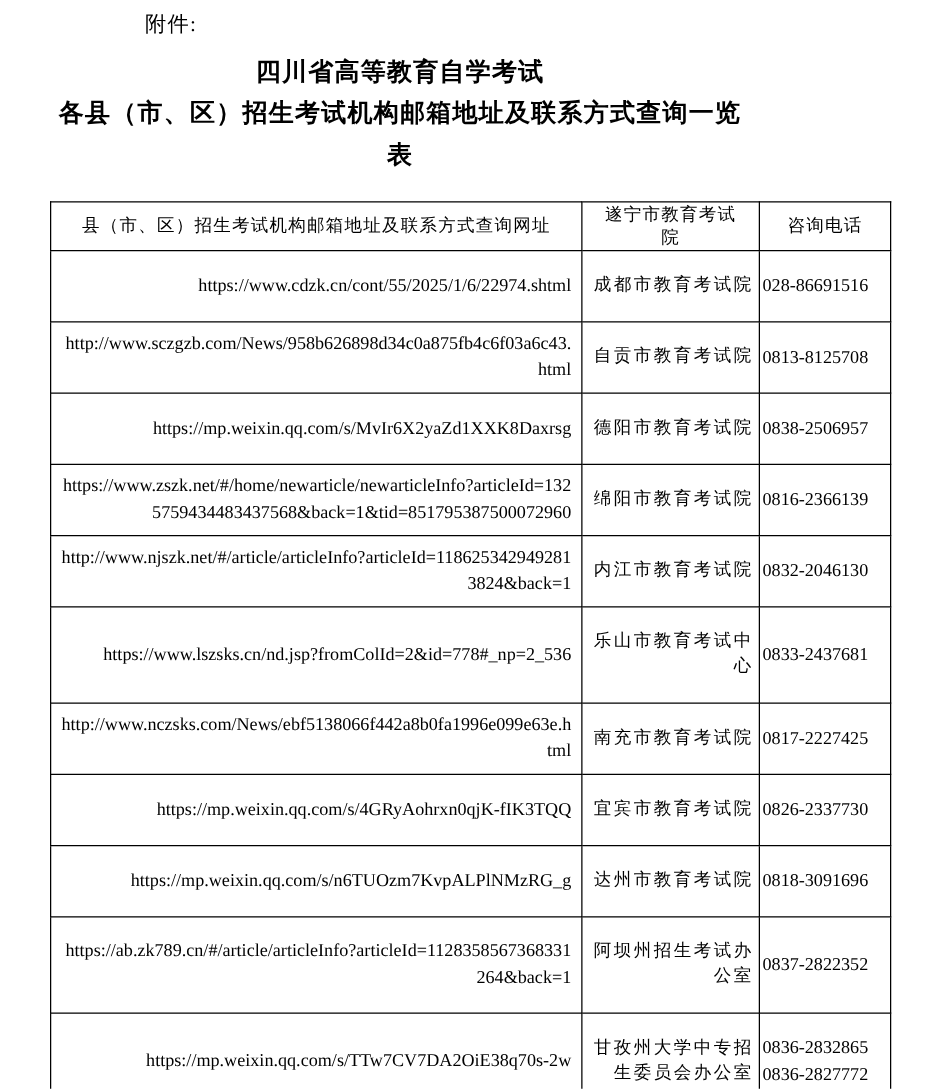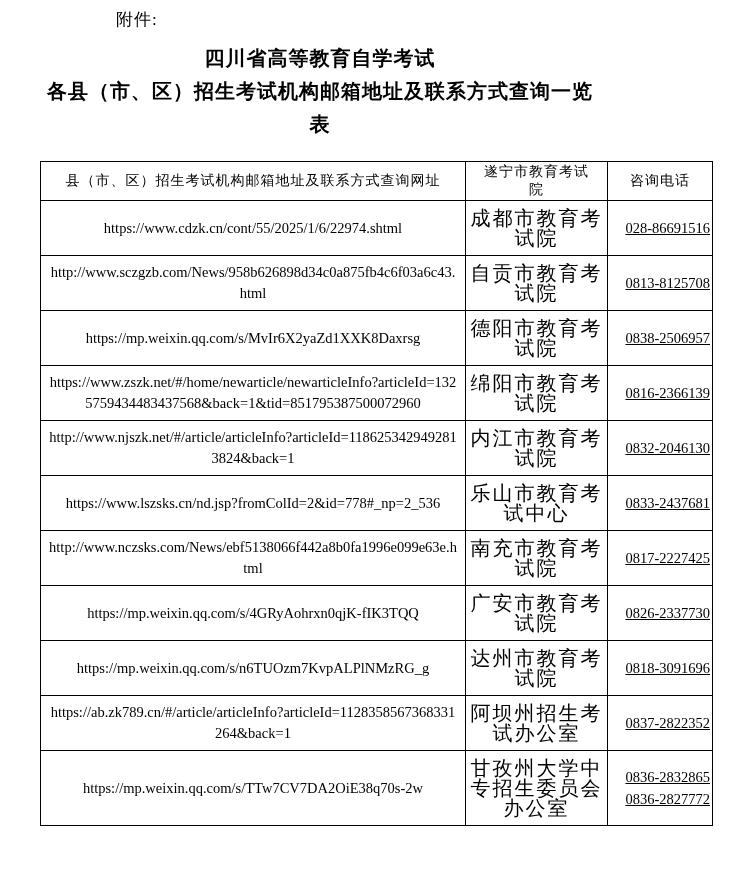--- a/index.html
+++ b/index.html
@@ -48,40 +48,39 @@
     font-weight: normal;
   }
   table.contact-table th {
     height: 22px;
     font-size: 14px;
     letter-spacing: 1px;
     padding: 1px 12px;
   }
   td.url-cell {
     font-size: 14.5px;
-    text-align: center;
+    text-align: right;
     padding: 1px 8px;
     height: 24px;
     line-height: 21px;
     word-break: break-all;
   }
   td.inst-cell {
-    font-size: 20px;
-    text-align: center;
+    font-size: 14px;
+    text-align: right;
     letter-spacing: 2px;
     line-height: 20px;
-    padding: 7px 4px;
+    padding: 18px 4px;
   }
   td.phone-cell {
     font-size: 14.5px;
-    text-align: right;
+    text-align: left;
     line-height: 22px;
     padding: 1px 2px;
     white-space: pre-line;
-    text-decoration: underline;
   }
 </style>
 </head>
 <body>
 
 <div class="page">
 
   <div class="attachment-label">附件:</div>
 
   <div class="doc-title">
@@ -134,21 +133,21 @@
           <td class="inst-cell">乐山市教育考试中心</td>
           <td class="phone-cell">0833-2437681</td>
         </tr>
         <tr>
           <td class="url-cell">http://www.nczsks.com/News/ebf5138066f442a8b0fa1996e099e63e.html</td>
           <td class="inst-cell">南充市教育考试院</td>
           <td class="phone-cell">0817-2227425</td>
         </tr>
         <tr>
           <td class="url-cell">https://mp.weixin.qq.com/s/4GRyAohrxn0qjK-fIK3TQQ</td>
-          <td class="inst-cell">广安市教育考试院</td>
+          <td class="inst-cell">宜宾市教育考试院</td>
           <td class="phone-cell">0826-2337730</td>
         </tr>
         <tr>
           <td class="url-cell">https://mp.weixin.qq.com/s/n6TUOzm7KvpALPlNMzRG_g</td>
           <td class="inst-cell">达州市教育考试院</td>
           <td class="phone-cell">0818-3091696</td>
         </tr>
         <tr>
           <td class="url-cell">https://ab.zk789.cn/#/article/articleInfo?articleId=1128358567368331264&amp;back=1</td>
           <td class="inst-cell">阿坝州招生考试办公室</td>

